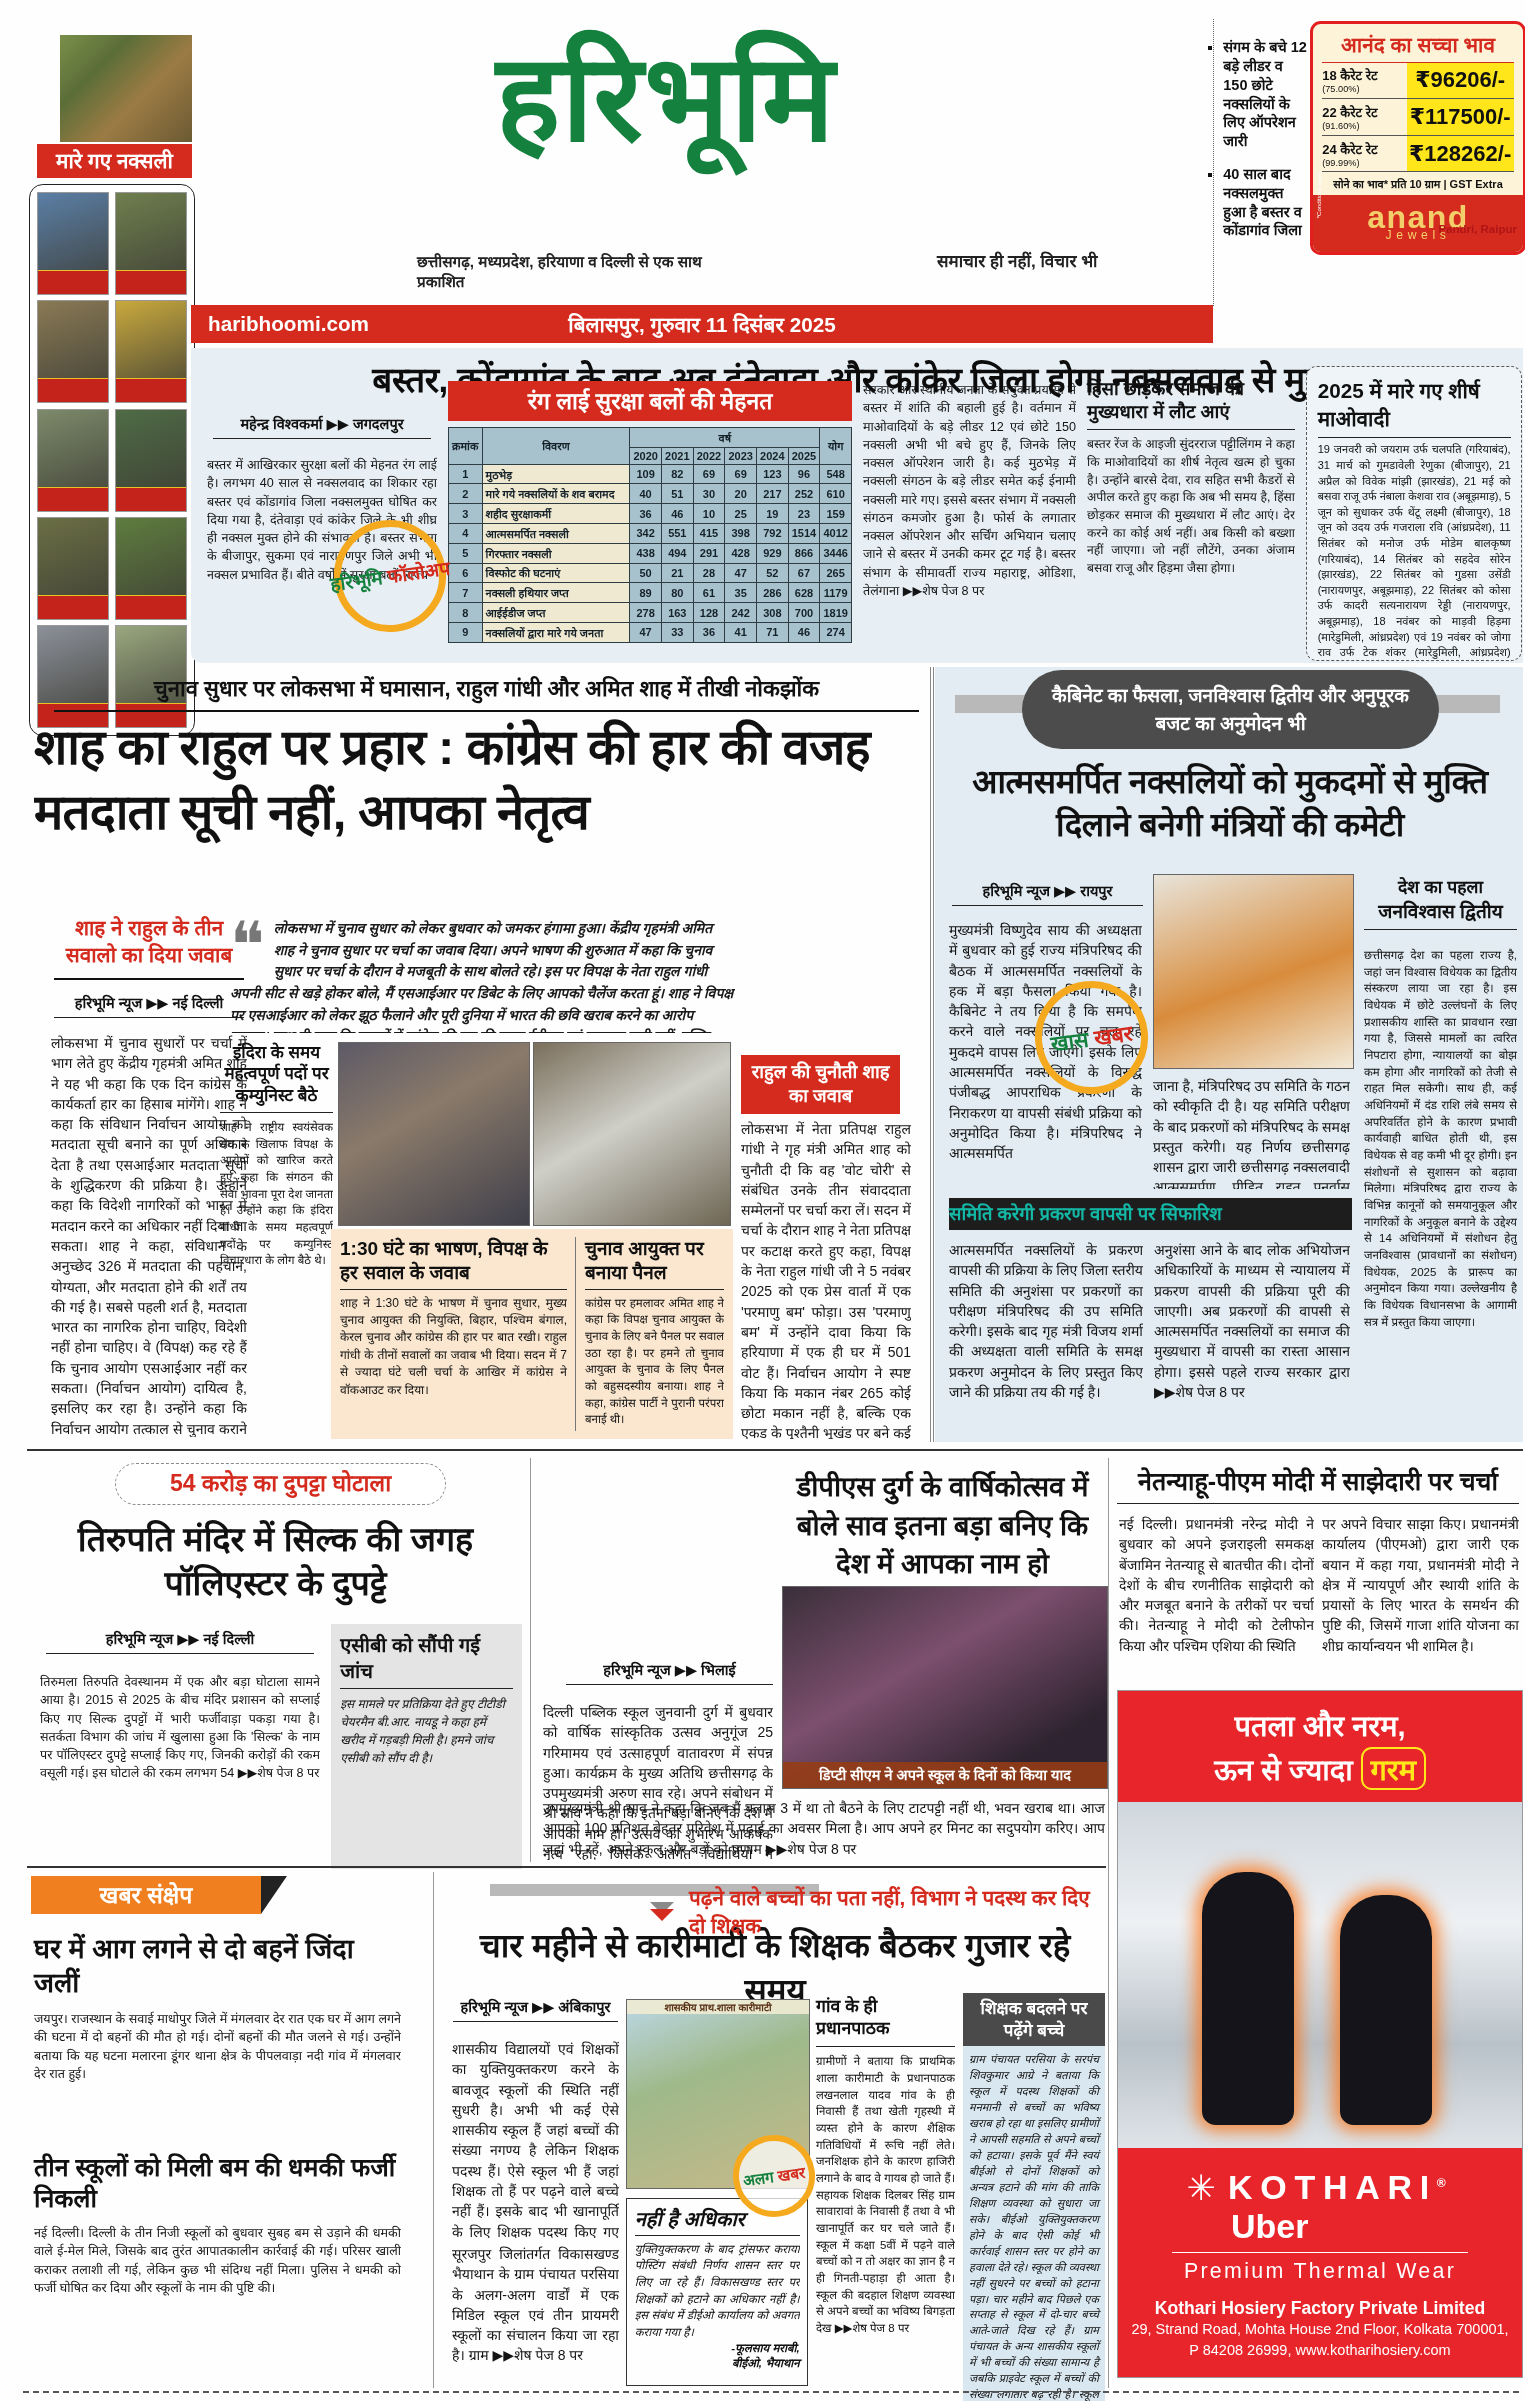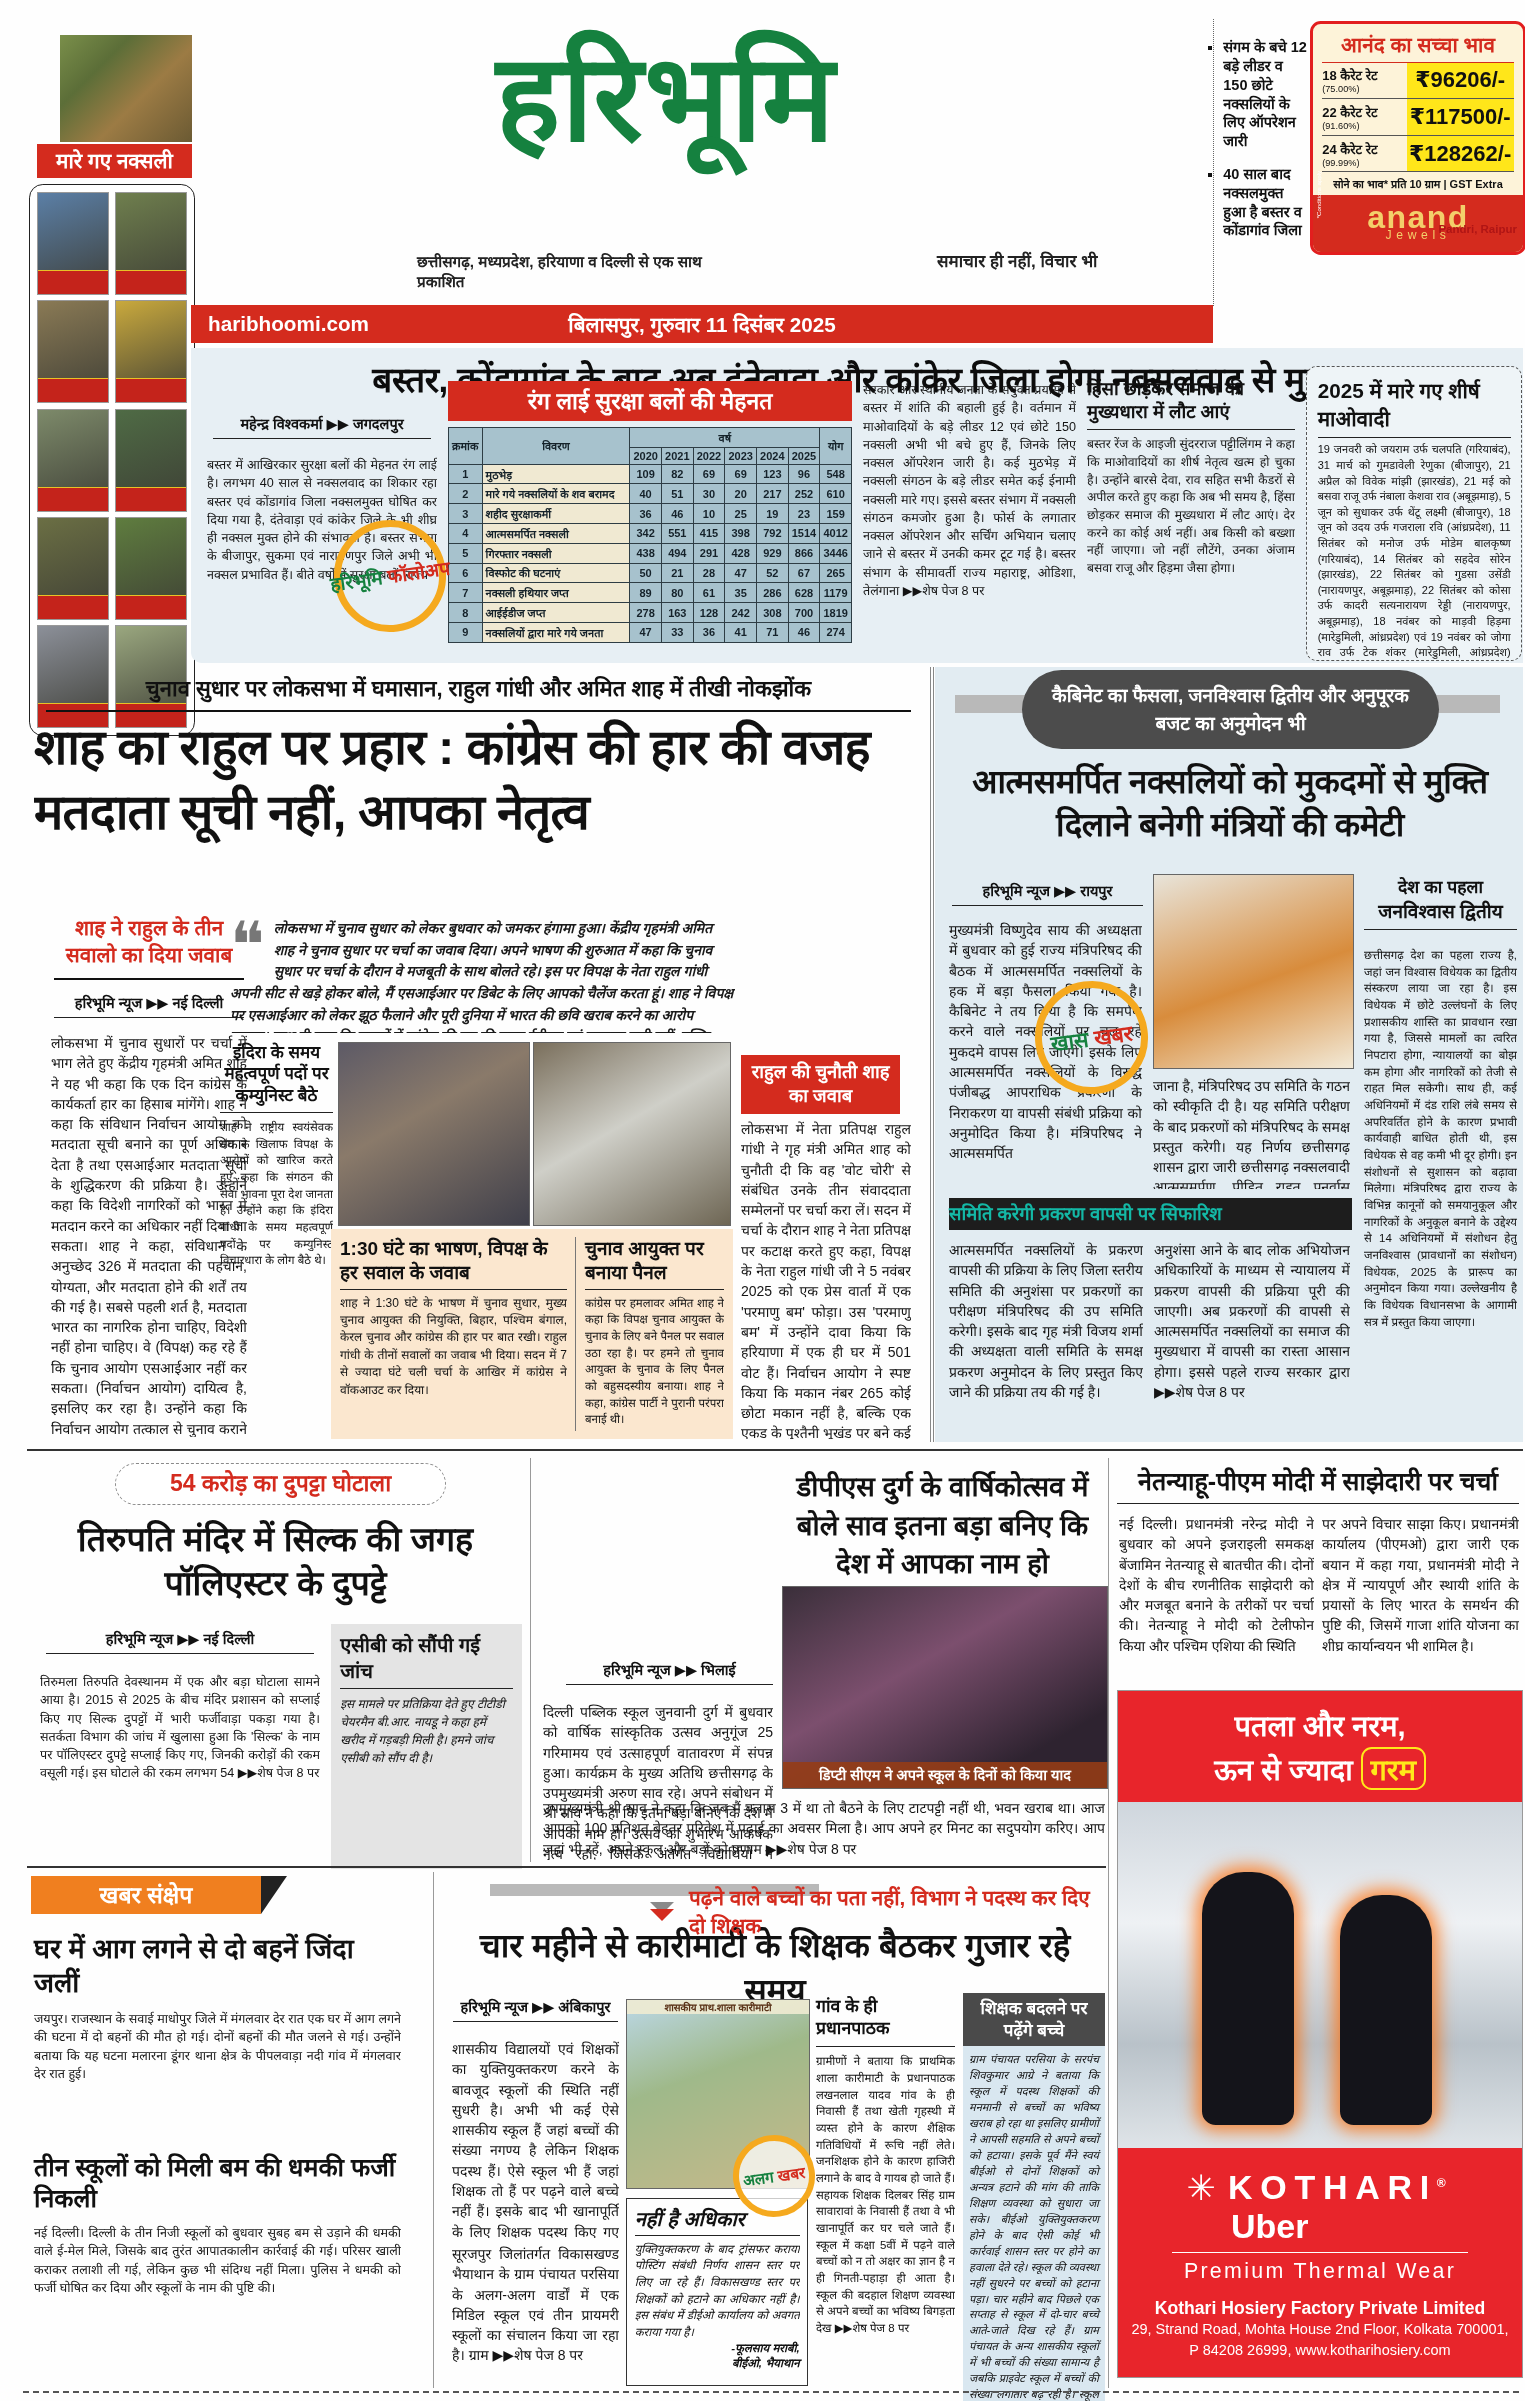--- a/index.html
+++ b/index.html
@@ -369,21 +369,21 @@
   <div class="abs" style="left:1087px;top:377px;width:208px;">
     <div class="box-head">हिंसा छोड़कर समाज की मुख्यधारा में लौट आएं</div>
     <div class="body-txt jt hid" style="margin-top:6.1px;height:214px;font-size:12.2px;">बस्तर रेंज के आइजी सुंदरराज पट्टीलिंगम ने कहा कि माओवादियों का शीर्ष नेतृत्व खत्म हो चुका है। उन्होंने बारसे देवा, राव सहित सभी कैडरों से अपील करते हुए कहा कि अब भी समय है, हिंसा छोड़कर समाज की मुख्यधारा में लौट आएं। देर करने का कोई अर्थ नहीं। अब किसी को बख्शा नहीं जाएगा। जो नहीं लौटेंगे, उनका अंजाम बसवा राजू और हिड़मा जैसा होगा।</div>
   </div>
 
   <div class="abs maovadi hid" style="left:1306px;top:366px;width:193px;height:275px;">
     <div class="ttl">2025 में मारे गए शीर्ष माओवादी</div>
     <div class="jt" style="margin-top:4.6px;font-size:11px;line-height:1.42;">19 जनवरी को जयराम उर्फ चलपति (गरियाबंद), 31 मार्च को गुमडावेली रेणुका (बीजापुर), 21 अप्रैल को विवेक मांझी (झारखंड), 21 मई को बसवा राजू उर्फ नंबाला केशवा राव (अबूझमाड़), 5 जून को सुधाकर उर्फ थेंटू लक्ष्मी (बीजापुर), 18 जून को उदय उर्फ गजराला रवि (आंध्रप्रदेश), 11 सितंबर को मनोज उर्फ मोडेम बालकृष्ण (गरियाबंद), 14 सितंबर को सहदेव सोरेन (झारखंड), 22 सितंबर को गुडसा उसेंडी (नारायणपुर, अबूझमाड़), 22 सितंबर को कोसा उर्फ कादरी सत्यनारायण रेड्डी (नारायणपुर, अबूझमाड़), 18 नवंबर को माड़वी हिड़मा (मारेडुमिली, आंध्रप्रदेश) एवं 19 नवंबर को जोगा राव उर्फ टेक शंकर (मारेडुमिली, आंध्रप्रदेश) शामिल हैं।</div>
   </div>
 
-  <div class="abs kicker" style="left:46px;top:672px;width:865px;">चुनाव सुधार पर लोकसभा में घमासान, राहुल गांधी और अमित शाह में तीखी नोकझोंक</div>
+  <div class="abs kicker" style="left:54px;top:672px;width:865px;">चुनाव सुधार पर लोकसभा में घमासान, राहुल गांधी और अमित शाह में तीखी नोकझोंक</div>
   <div class="abs shah-headline hid" style="left:34px;top:715px;width:892px;height:144px;">शाह का राहुल पर प्रहार : कांग्रेस की हार की वजह मतदाता सूची नहीं, आपका नेतृत्व</div>
 
   <div class="abs red-sub" style="left:54px;top:915px;width:190px;">शाह ने राहुल के तीन सवालो का दिया जवाब</div>
   <div class="abs byline" style="left:54px;top:992px;width:190px;">हरिभूमि न्यूज ▶▶ नई दिल्ली</div>
   <div class="abs body-txt jt hid" style="left:51px;top:1033px;width:196px;height:404px;">लोकसभा में चुनाव सुधारों पर चर्चा में भाग लेते हुए केंद्रीय गृहमंत्री अमित शाह ने यह भी कहा कि एक दिन कांग्रेस के कार्यकर्ता हार का हिसाब मांगेंगे। शाह ने कहा कि संविधान निर्वाचन आयोग को मतदाता सूची बनाने का पूर्ण अधिकार देता है तथा एसआईआर मतदाता सूची के शुद्धिकरण की प्रक्रिया है। उन्होंने कहा कि विदेशी नागरिकों को भारत में मतदान करने का अधिकार नहीं दिया जा सकता। शाह ने कहा, संविधान के अनुच्छेद 326 में मतदाता की पहचान, योग्यता, और मतदाता होने की शर्तें तय की गई है। सबसे पहली शर्त है, मतदाता भारत का नागरिक होना चाहिए, विदेशी नहीं होना चाहिए। वे (विपक्ष) कह रहे हैं कि चुनाव आयोग एसआईआर नहीं कर सकता। (निर्वाचन आयोग) दायित्व है, इसलिए कर रहा है। उन्होंने कहा कि निर्वाचन आयोग तत्काल से चुनाव कराने वाली संस्था है। गृह मंत्री ने कहा कि आपने अनर्गल आरोप लगाकर ▶▶शेष पेज 8 पर</div>
 
   <div class="abs hid" style="left:230px;top:918px;width:505px;height:115px;">
     <span class="qmark">❝</span>
     <span class="quote">लोकसभा में चुनाव सुधार को लेकर बुधवार को जमकर हंगामा हुआ। केंद्रीय गृहमंत्री अमित शाह ने चुनाव सुधार पर चर्चा का जवाब दिया। अपने भाषण की शुरुआत में कहा कि चुनाव सुधार पर चर्चा के दौरान वे मजबूती के साथ बोलते रहे। इस पर विपक्ष के नेता राहुल गांधी अपनी सीट से खड़े होकर बोले, मैं एसआईआर पर डिबेट के लिए आपको चैलेंज करता हूं। शाह ने विपक्ष पर एसआईआर को लेकर झूठ फैलाने और पूरी दुनिया में भारत की छवि खराब करने का आरोप लगाया। साथ ही कहा कि चुनावों में कांग्रेस की हार की वजह ईवीएम एवं मतदाता सूची नहीं, बल्कि राहुल गांधी का नेतृत्व है।</span>
   </div>

